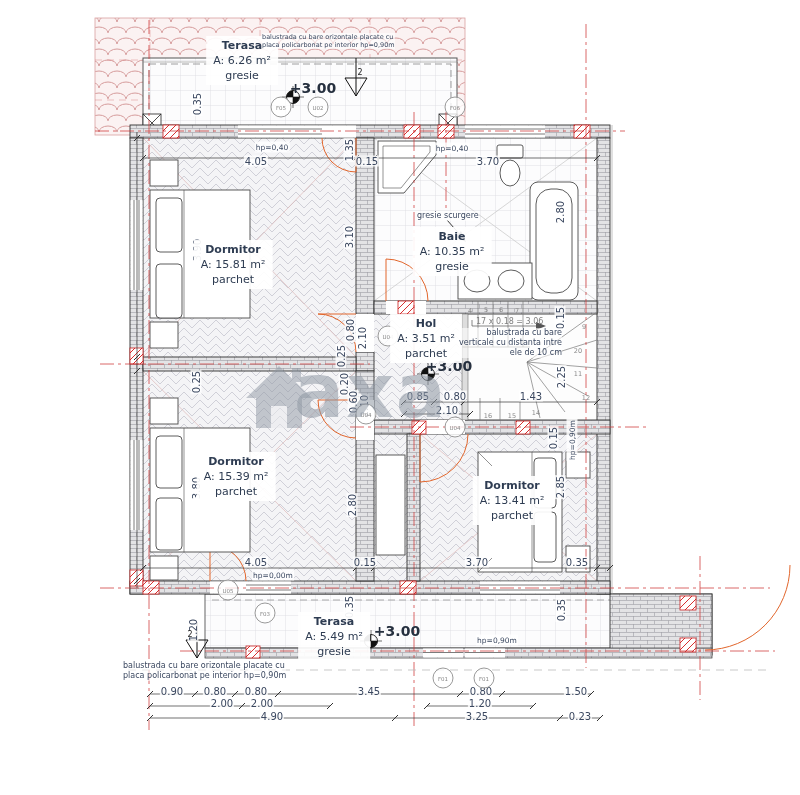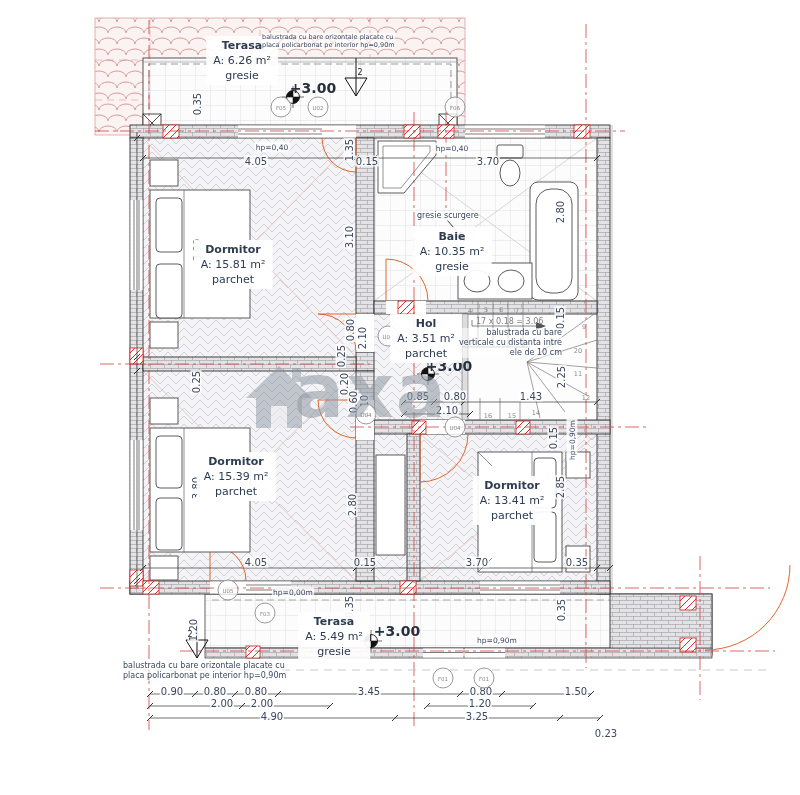--- a/index.html
+++ b/index.html
@@ -289,24 +289,24 @@
       <div class="lbl dim" style="left: 215px; top: 691px;">0.80</div>
       <div class="lbl dim" style="left: 256px; top: 691px;">0.80</div>
       <div class="lbl dim" style="left: 369px; top: 691px; text-align: center;">3.45</div>
       <div class="lbl dim" style="left: 481px; top: 691px;">0.80</div>
       <div class="lbl dim" style="left: 576px; top: 691px;">1.50</div>
       <div class="lbl dim" style="left: 222px; top: 703px;">2.00</div>
       <div class="lbl dim" style="left: 262px; top: 703px;">2.00</div>
       <div class="lbl dim" style="left: 480px; top: 703px;">1.20</div>
       <div class="lbl dim" style="left: 272px; top: 716px;">4.90</div>
       <div class="lbl dim" style="left: 477px; top: 716px;">3.25</div>
-      <div class="lbl dim" style="left: 580px; top: 733px; margin-left: 26px;">0.23</div>
+      <div class="lbl dim" style="left: 580px; top: 716px;">0.23</div>
       <div class="lbl hp" style="left: 272px; top: 147px;">hp=0,40</div>
       <div class="lbl hp" style="left: 452px; top: 148px;">hp=0,40</div>
-      <div class="lbl hp" style="left: 273px; top: 592px; margin-left: 20px;">hp=0,00m</div>
+      <div class="lbl hp" style="left: 273px; top: 575px;">hp=0,00m</div>
       <div class="lbl hp" style="left: 497px; top: 640px;">hp=0,90m</div>
       <div class="lbl hp rot" style="left: 572px; top: 440px;">hp=0,90m</div>
       <div class="lbl level" style="left: 313px; top: 88px;">+3.00</div>
       <div class="lbl level" style="left: 449px; top: 366px;">+3.00</div>
       <div class="lbl level" style="left: 397px; top: 631px;">+3.00</div>
       <div class="lbl sec" style="left: 360px; top: 72px;">2</div>
       <div class="lbl sec" style="left: 190px; top: 634px;">2</div>
       <div class="lbl snum" style="left: 470px; top: 311px;">4</div>
       <div class="lbl snum" style="left: 486px; top: 310px;">5</div>
       <div class="lbl snum" style="left: 501px; top: 310px;">6</div>

